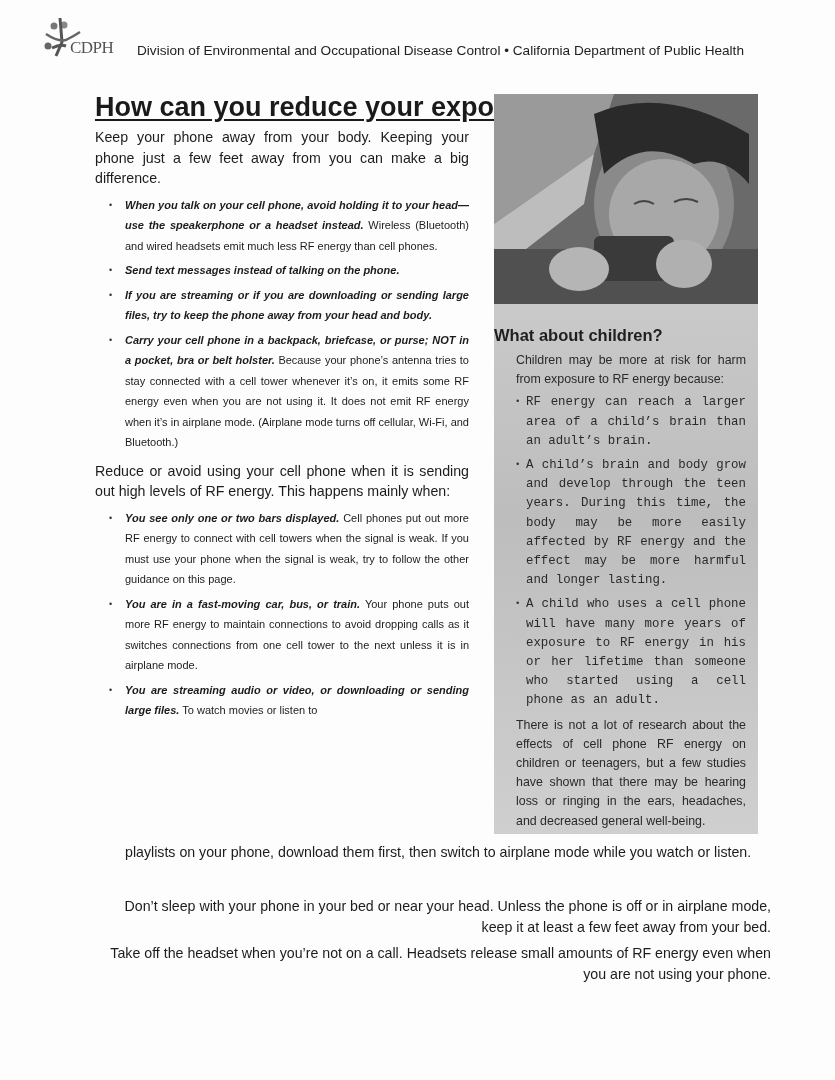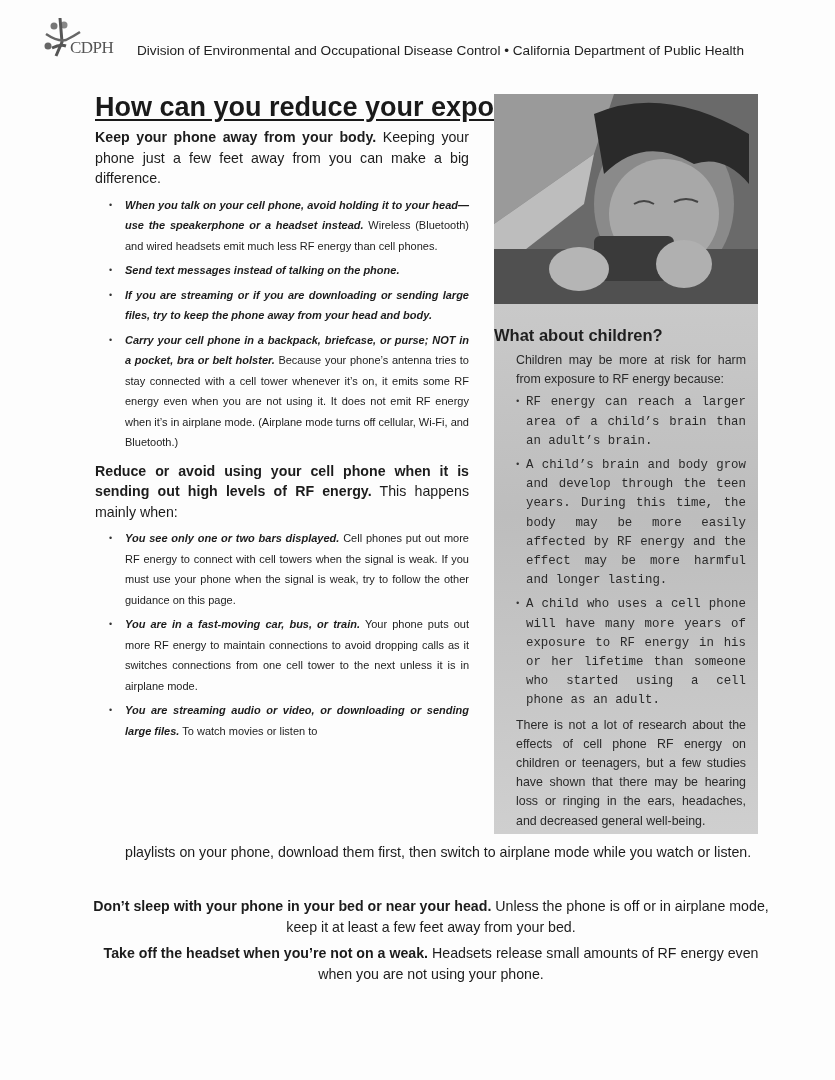--- a/index.html
+++ b/index.html
@@ -8,41 +8,41 @@
     font-family:"Liberation Sans", sans-serif; color:#1c1c1c;
   }
   .header { position:absolute; left:40px; top:14px; width:780px; height:50px; }
   .logo { position:absolute; left:0; top:2px; width:80px; height:44px; }
   .logo-text { position:absolute; left:30px; top:22px; font-family:"Liberation Serif", serif; font-size:17px; color:#555; letter-spacing:-0.5px; }
   .header-title { position:absolute; left:97px; top:29px; font-size:13.6px; color:#222; white-space:nowrap; }
 
   .main-col { position:absolute; left:95px; top:92px; width:374px; }
   h1 { margin:0 0 4px 0; font-size:27px; font-weight:bold; text-decoration:underline; text-underline-offset:3px; color:#1a1a1a; white-space:nowrap; }
   p { margin:0; font-size:14.2px; line-height:20.5px; text-align:justify; }
-  b { font-weight:bold; }
+  b { font-weight:normal; }
   .bi { font-weight:bold; font-style:italic; }
   ul { list-style:none; margin:6px 0 0 0; padding:0 0 0 30px; }
   li { position:relative; font-size:11px; line-height:20.5px; margin-bottom:4px; text-align:justify; }
   li::before { content:"\2022"; position:absolute; left:-16px; top:0; font-size:9px; color:#333; }
   .section2 { margin-top:8px; }
 
   .photo { position:absolute; left:494px; top:94px; width:264px; height:210px; background:#555; overflow:hidden; }
   .sidebar { position:absolute; left:494px; top:304px; width:264px; height:530px;
     background:linear-gradient(180deg,#c9c9c9 0%,#bdbdbd 40%,#c6c6c6 70%,#cfcfcf 100%); }
   .sidebar h2 { margin:22px 0 6px 0; text-align:left; font-size:16.5px; font-weight:bold; color:#1f1f1f; }
   .sidebar-inner { padding:0 12px 0 22px; }
   .sidebar p { font-size:12.4px; line-height:19.2px; text-align:justify; color:#2a2a2a; }
   .sidebar ul { padding-left:10px; margin-top:4px; }
   .sidebar li { font-size:12.4px; line-height:19.2px; margin-bottom:5px; color:#2a2a2a;font-family:Liberation Mono, monospace; }
   .sidebar li::before { left:-11px; }
   .sidebar .closing { margin-top:4px; }
 
   .continuation { position:absolute; left:125px; top:842px; width:640px; font-size:14.2px; line-height:20.5px; }
   .bottom { position:absolute; left:91px; top:896px; width:680px; }
-  .bottom p { font-size:14.2px; line-height:20.5px; text-align:center; margin-bottom:6px; }
+  .bottom p { font-size:14.2px; line-height:20.5px; text-align:right; margin-bottom:6px; }
 </style>
 </head>
 <body>
 
 <div class="header">
   <div class="logo">
     <svg width="80" height="44" viewBox="0 0 80 44">
       <circle cx="14" cy="10" r="3.5" fill="#777"></circle>
       <circle cx="24" cy="9" r="3.5" fill="#888"></circle>
       <circle cx="8" cy="30" r="3.5" fill="#666"></circle>
@@ -99,14 +99,14 @@
       <li>RF energy can reach a larger area of a child’s brain than an adult’s brain.</li>
       <li>A child’s brain and body grow and develop through the teen years. During this time, the body may be more easily affected by RF energy and the effect may be more harmful and longer lasting.</li>
       <li>A child who uses a cell phone will have many more years of exposure to RF energy in his or her lifetime than someone who started using a cell phone as an adult.</li>
     </ul>
     <p class="closing">There is not a lot of research about the effects of cell phone RF energy on children or teenagers, but a few studies have shown that there may be hearing loss or ringing in the ears, headaches, and decreased general well-being.</p>
   </div>
 </div>
 
 <div class="bottom">
   <p><b>Don’t sleep with your phone in your bed or near your head.</b><span> Unless the phone is off or in airplane mode, keep it at least a few feet away from your bed.</span></p>
-  <p><b>Take off the headset when you’re not on a weak.</b><span> Headsets release small amounts of RF energy even when you are not using your phone.</span></p>
+  <p><b>Take off the headset when you’re not on a call.</b><span> Headsets release small amounts of RF energy even when you are not using your phone.</span></p>
 </div>
 
 </body></html>

